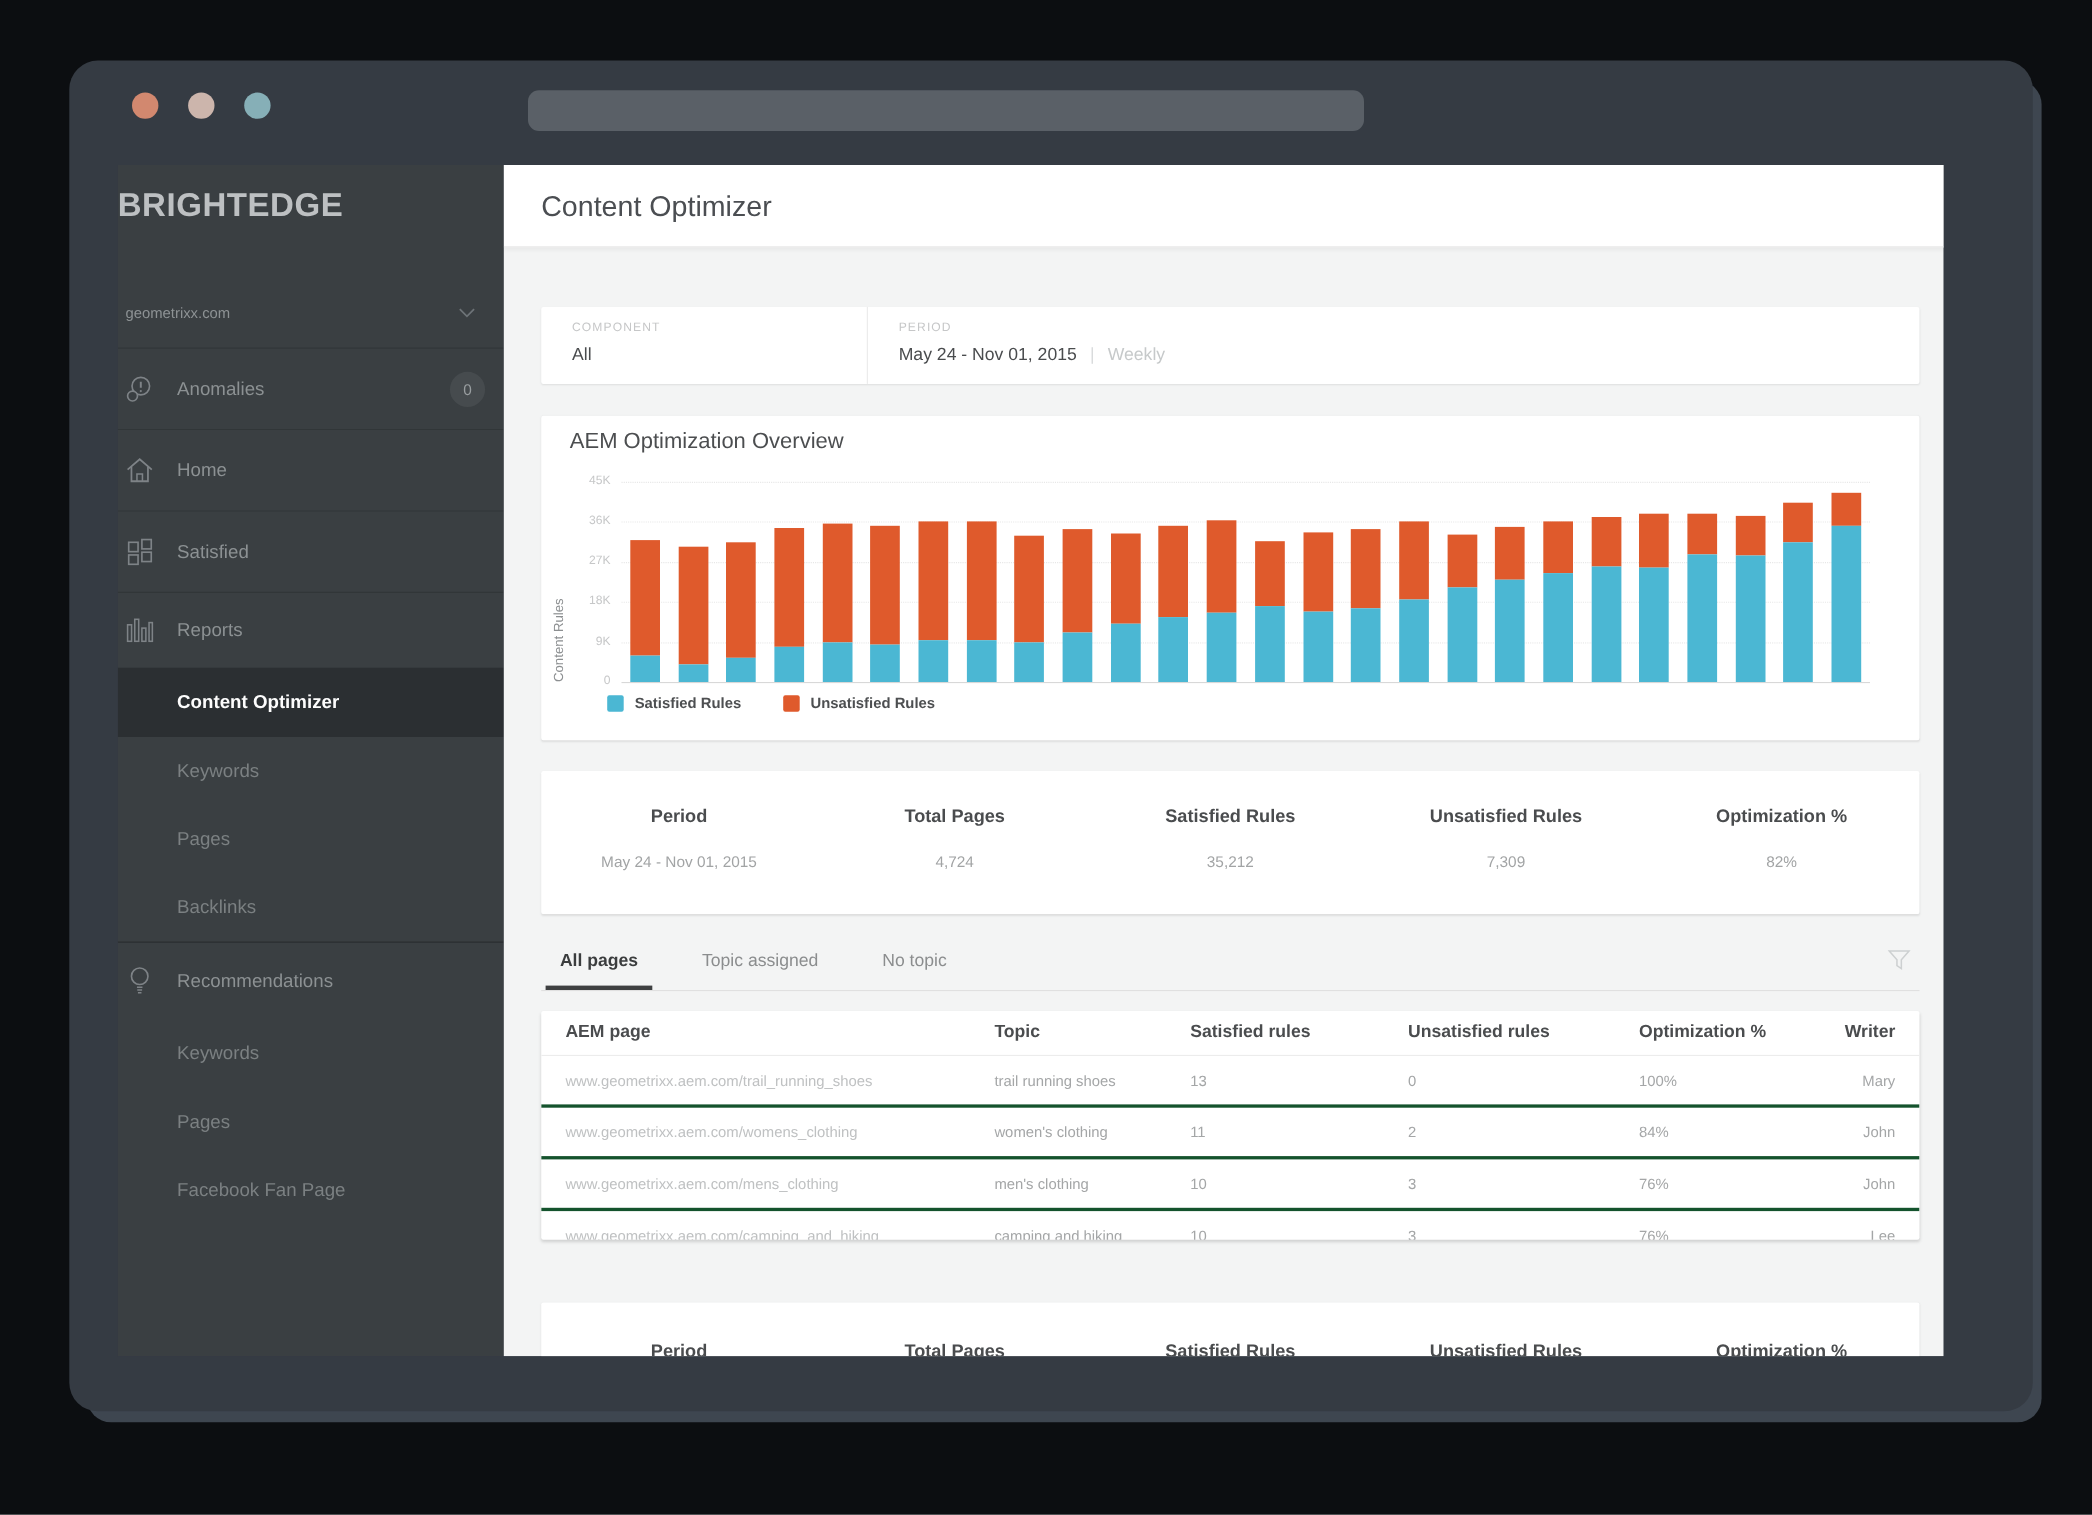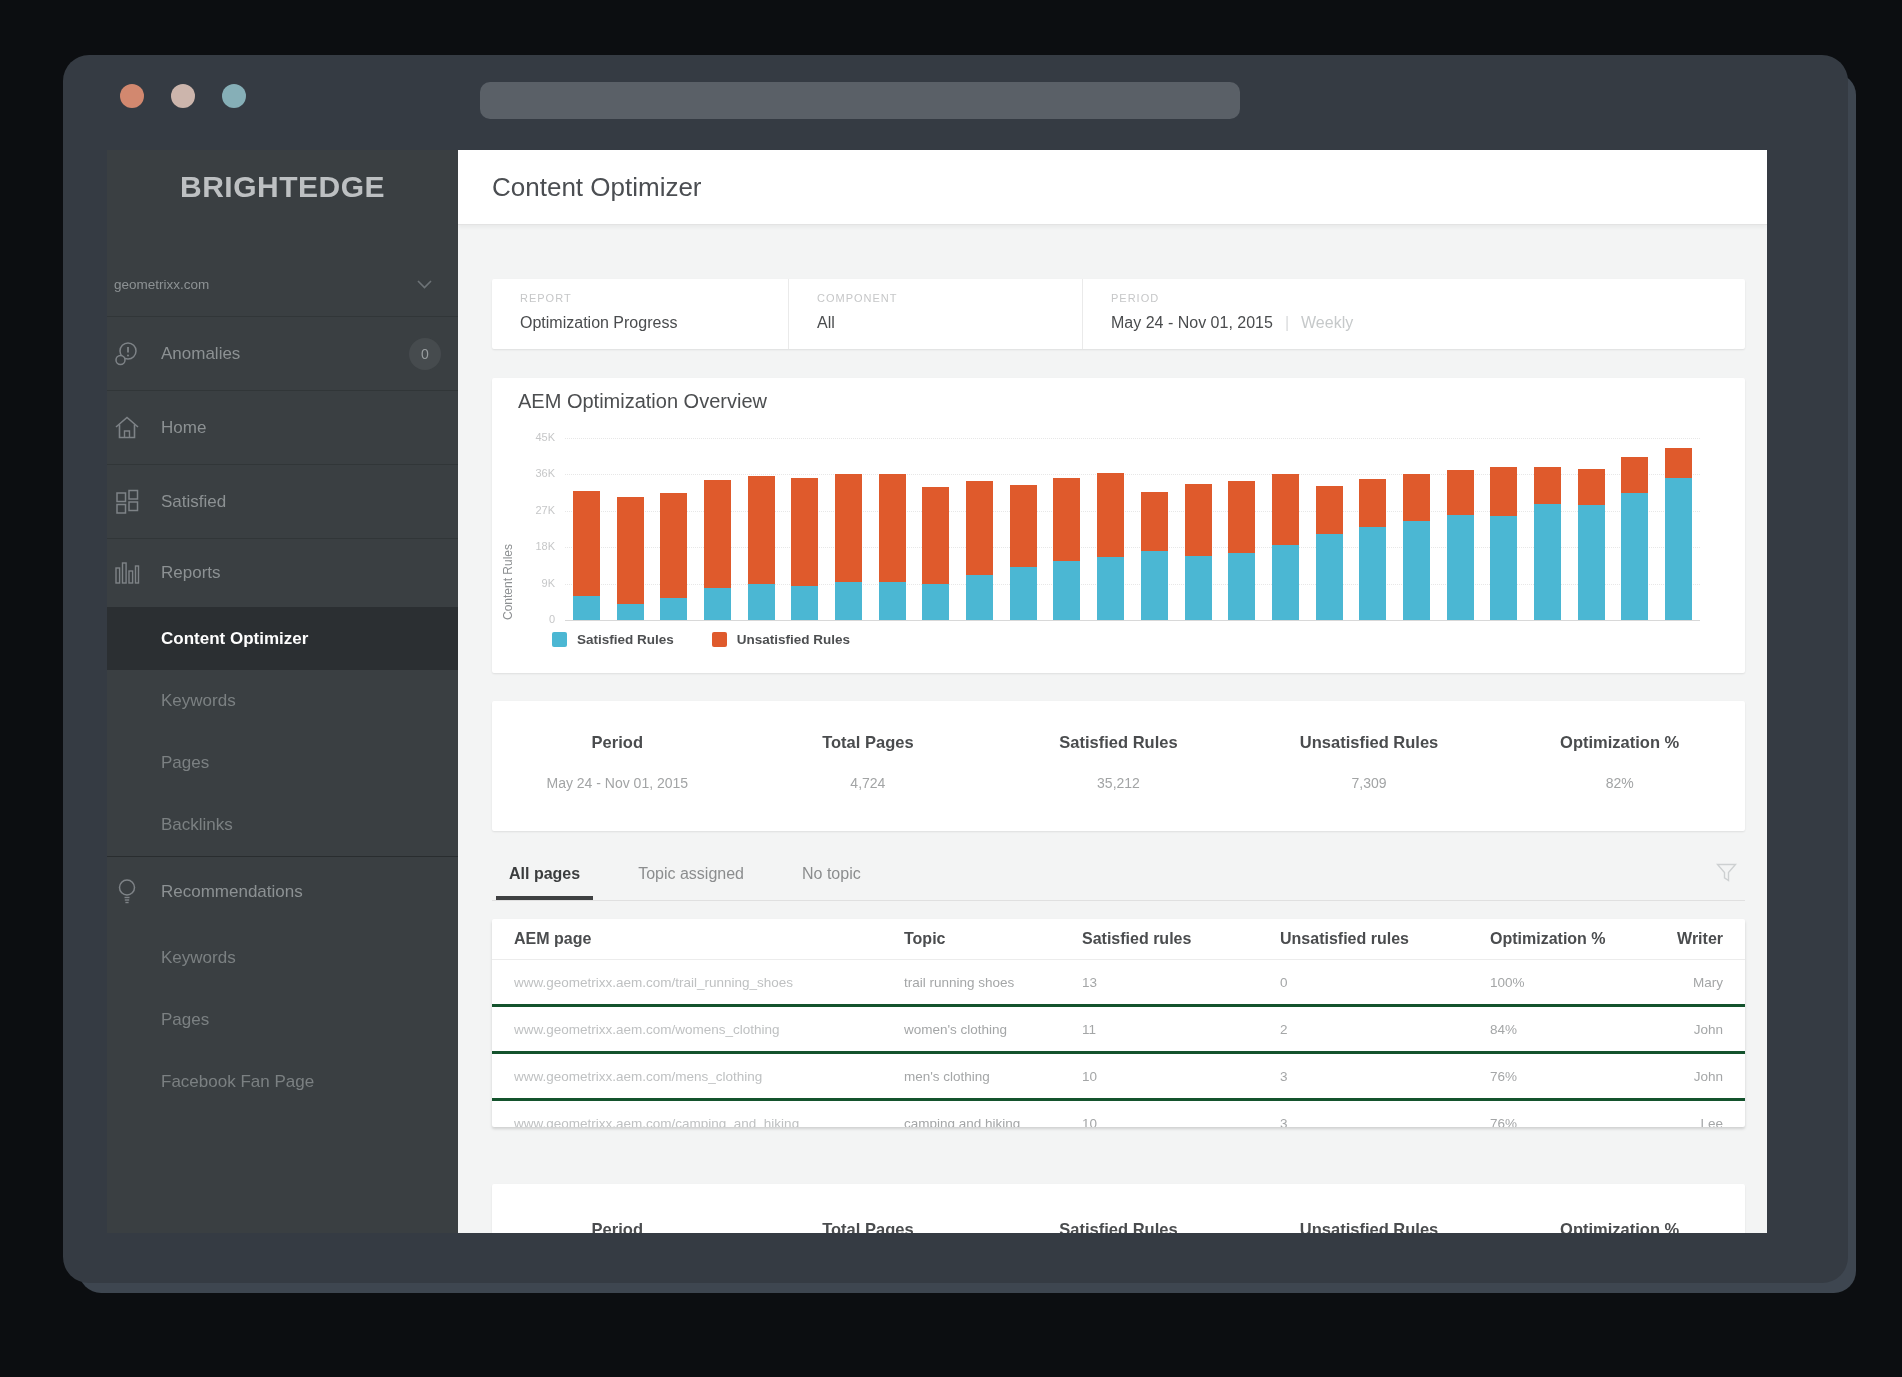--- a/index.html
+++ b/index.html
@@ -14,21 +14,21 @@
     box-shadow:12px 14px 0 -4px #3e4650;
   }
   
   .titlebar{position:absolute;top:0;left:0;right:0;height:95px}
   .dot{position:absolute;top:29px;width:24px;height:24px;border-radius:50%}
   .addressbar{position:absolute;left:417px;top:27px;width:760px;height:37px;border-radius:10px;background:#5a6067}
   
   .app{position:absolute;left:44px;top:95px;width:1660px;height:1083px;display:flex;overflow:hidden}
   
   .sidebar{width:351px;flex:none;background:#3a3f42;position:relative;overflow:hidden}
-  .logo{margin-top:20px;text-align:center;font-size:30px;font-weight:bold;color:#bdc0c2;letter-spacing:.5px}
+  .logo{margin-top:20px;text-align:left;font-size:30px;font-weight:bold;color:#bdc0c2;letter-spacing:.5px}
   .domain{margin-top:61px;height:40px;line-height:40px;padding-left:7px;position:relative;font-size:13.5px;color:#8d9294;cursor:default}
   .domain .chev{position:absolute;right:26px;top:15px;line-height:0}
   .nav{margin-top:11px}
   .nav-row{position:relative;display:flex;align-items:center;color:#8c9193;font-size:17px}
   .nav-row.top{height:73px;border-top:1px solid rgba(0,0,0,.14)}
   .nav-row.reports{height:68px}
   .nav-row.sub{height:62px;color:#7b8082}
   .nav-row.active{height:63px;background:#2b2f32;color:#fdfdfd;font-weight:bold}
   .nav-row.section{border-top:1px solid rgba(0,0,0,.28);height:70px}
   .nav-icon{position:absolute;left:4px;width:32px;text-align:center;line-height:0}
@@ -186,24 +186,20 @@
 
     <div class="main">
       <div class="main-header">
         <div class="main-title">Content Optimizer</div>
       </div>
 
       <div class="content">
 
         <div class="card filter-card">
             <div class="fcol">
-              <div class="flabel">REPORT</div>
-              <div class="fvalue"><span>Optimization Progress</span></div>
-            </div>
-            <div class="fcol">
               <div class="flabel">COMPONENT</div>
               <div class="fvalue"><span>All</span></div>
             </div>
             <div class="fcol">
               <div class="flabel">PERIOD</div>
               <div class="fvalue"><span>May 24 - Nov 01, 2015</span><span class="fsep">|</span><span class="fsecondary">Weekly</span></div>
             </div>
           </div>
 
         <div class="card chart-card">

